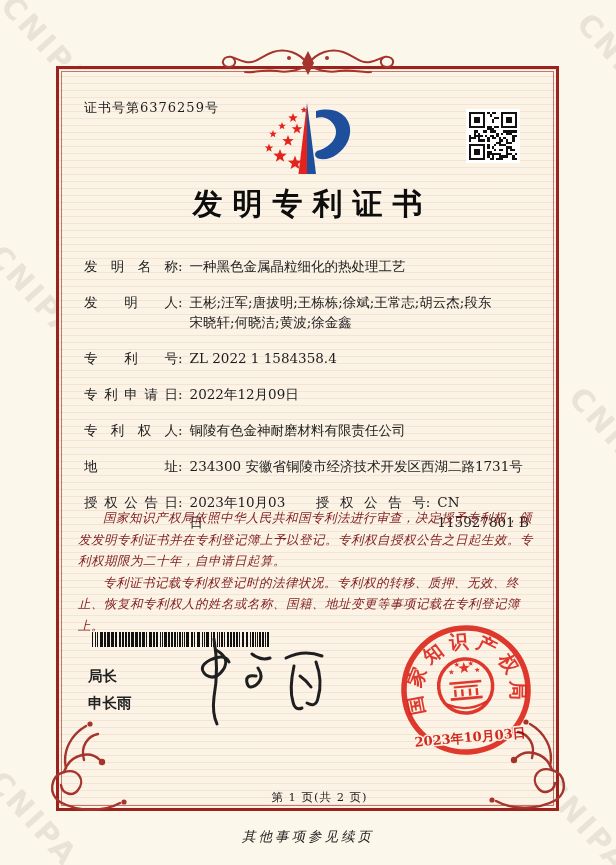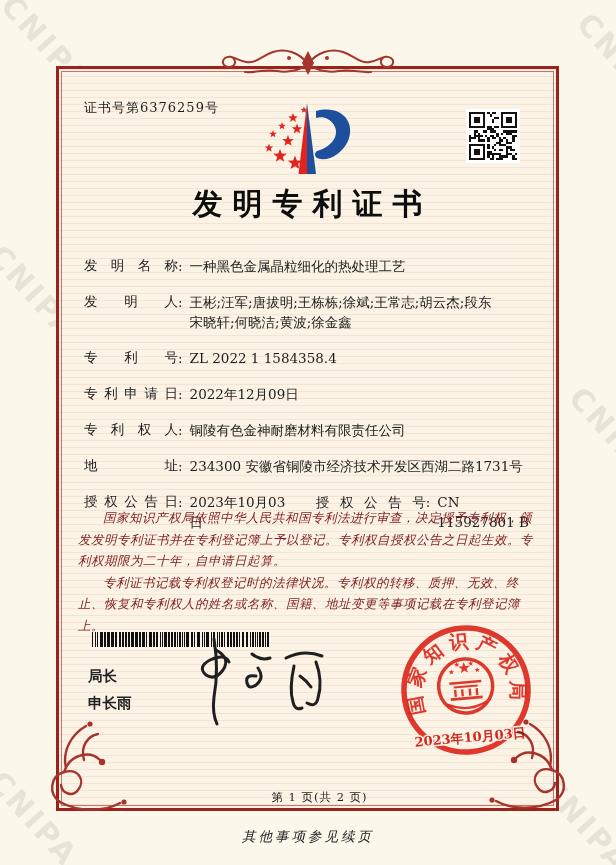--- a/index.html
+++ b/index.html
@@ -23,21 +23,21 @@
   .logo{position:absolute;left:260px;top:101px;width:96px;height:76px;}
   .qr{position:absolute;left:466px;top:109px;width:54px;height:54px;background:#fff;
       display:flex;align-items:center;justify-content:center;}
   .qr svg{width:48px;height:48px;}
 
   .title{position:absolute;left:56px;top:184px;width:503px;text-align:center;font-size:30px;
          font-weight:bold;letter-spacing:10px;text-indent:10px;color:#0d0d0d;}
 
   .fields{position:absolute;left:84px;top:256px;width:456px;font-size:13.5px;}
   .frow{display:flex;align-items:flex-start;margin-bottom:16px;line-height:20px;}
-  .flabel{flex:0 0 94px;text-align:justify;text-align-last:justify;font-family:Liberation Serif, serif;}
+  .flabel{flex:0 0 94px;text-align:justify;text-align-last:justify;}
   .fcolon{margin-right:7px;}
   .fvalue{flex:1;}
   .grant2{display:flex;margin-left:24px;}
   .flabel2{flex:0 0 110px;text-align:justify;text-align-last:justify;}
 
   .paras{position:absolute;left:78px;top:507px;width:462px;font-size:12.5px;line-height:21.5px;
          font-style:italic;letter-spacing:.5px;color:#7f1d1d;}
   .paras p{margin:0;text-indent:2em;}
 
   .barcode{position:absolute;left:92px;top:632px;width:178px;height:15px;}

